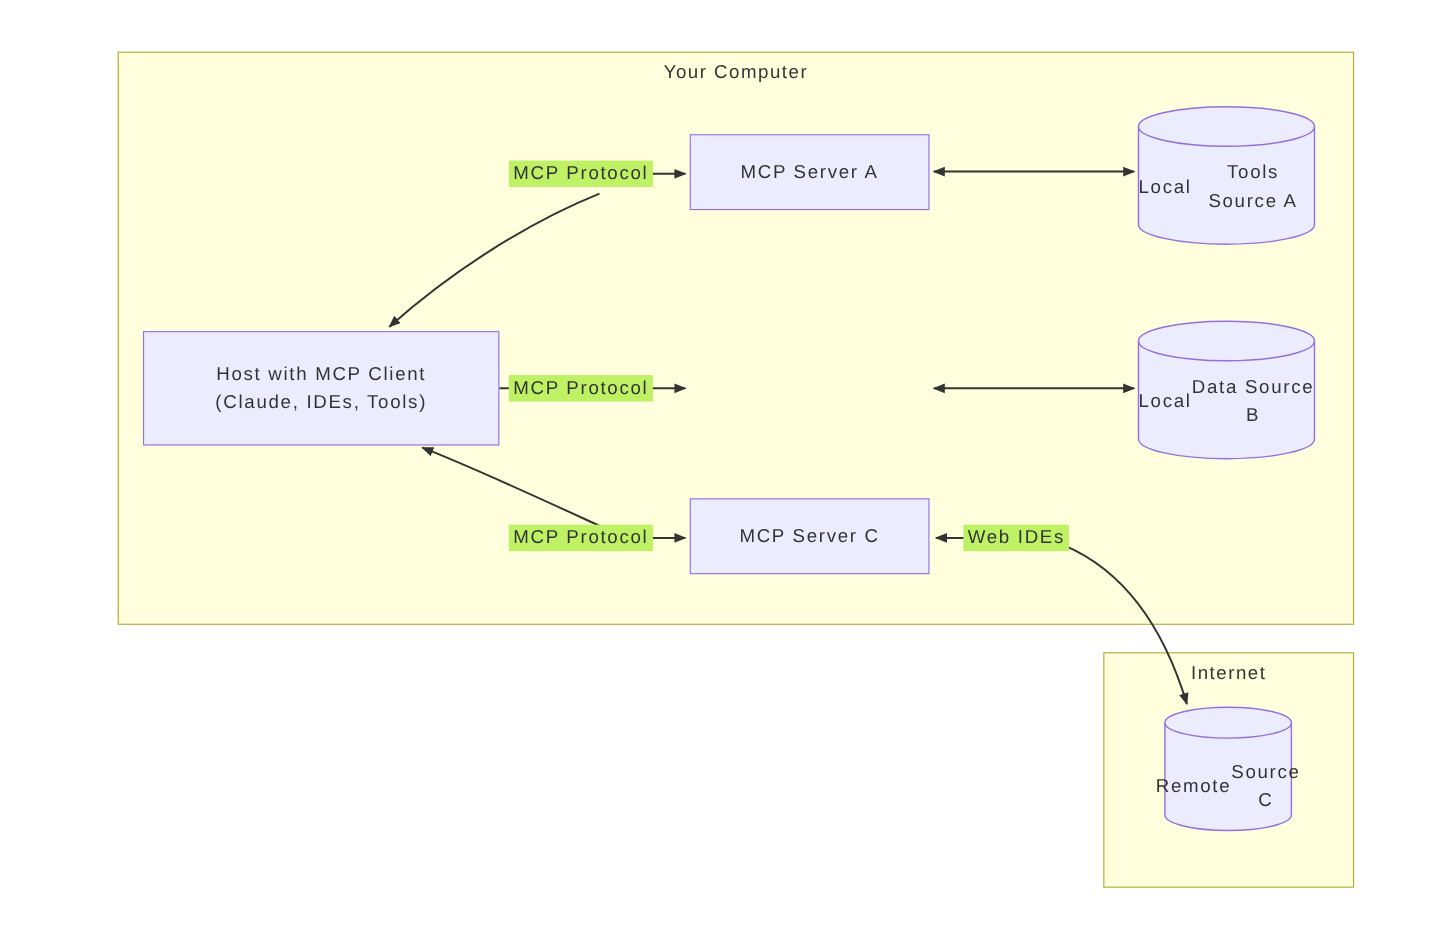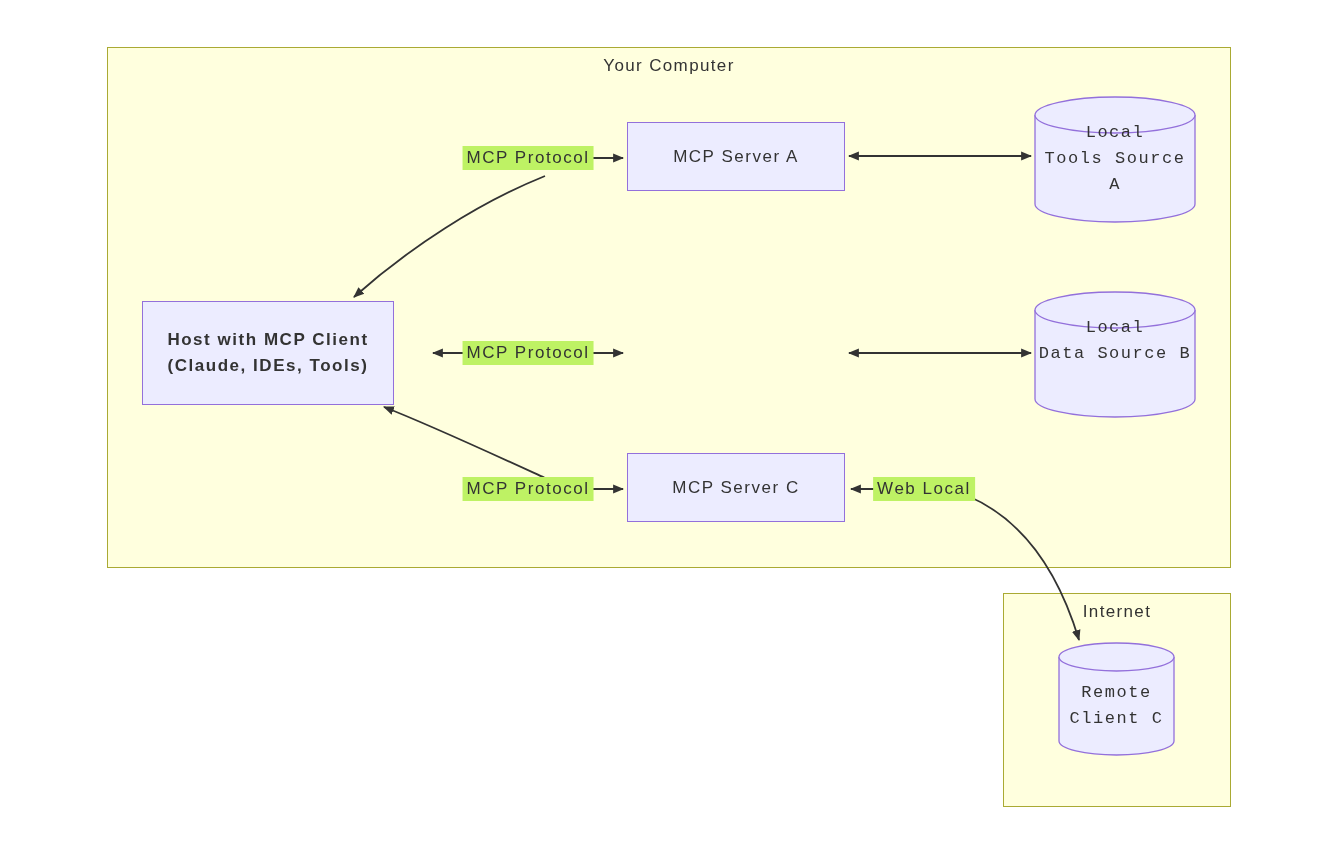--- a/index.html
+++ b/index.html
@@ -17,23 +17,23 @@
     font-size:17px; letter-spacing:0.08em; color:#333;
   }
   .edges { position:absolute; left:0; top:0; width:1318px; height:858px; }
   .node {
     position:absolute; background:#ECECFF; border:1px solid #9370DB;
     box-sizing:border-box; display:flex; flex-direction:column;
     align-items:center; justify-content:center; text-align:left;
     font-size:17px; letter-spacing:0.09em; line-height:26px; color:#333;
   }
   .cyl-label {
-    position:absolute; display:flex; flex-direction:column; align-items:center;
-    justify-content:flex-start; text-align:center; font-size:17px;
-    letter-spacing:0.09em; line-height:26px; color:#333; pointer-events:none;font-family:Liberation Mono, monospace;
+    position:absolute; display:flex; flex-direction:row; align-items:center;
+    justify-content:center; text-align:center; font-size:17px;
+    letter-spacing:0.09em; line-height:26px; color:#333; pointer-events:none;
   }
   .edge-label {
     position:absolute; transform:translate(-50%,-50%);
     background:#bef264; color:#333; font-size:17px; letter-spacing:0.09em;
     padding:2px 4px; white-space:nowrap;
   }
   .host-box { line-height:26px; }
 </style>
 </head>
 <body>
@@ -76,21 +76,21 @@
         <path d="M 1035 310 L 1035 399 A 80 18 0 0 0 1195 399 L 1195 310"></path>
         <ellipse cx="1115" cy="310" rx="80" ry="18"></ellipse>
       </g>
       <g>
         <path d="M 1059 657 L 1059 741 A 57.5 14 0 0 0 1174 741 L 1174 657"></path>
         <ellipse cx="1116.5" cy="657" rx="57.5" ry="14"></ellipse>
       </g>
     </g>
   </svg>
 
-  <div class="node host-box" style="left:142px; top:301px; width:252px; height:104px;font-weight:bold;">
+  <div class="node host-box" style="left:130px; top:301px; width:324px; height:104px;">
     <span>Host with MCP Client</span>
     <span>(Claude, IDEs, Tools)</span>
   </div>
 
   <div class="node" style="left:627px; top:122px; width:218px; height:69px;">
     <span>MCP Server A</span>
   </div>
 
 
   <div class="node" style="left:627px; top:453px; width:218px; height:69px;">
@@ -102,24 +102,24 @@
     <span>Tools Source A</span>
   </div>
 
   <div class="cyl-label" style="left:1035px; top:315px; width:160px; height:100px;">
     <span>Local</span>
     <span>Data Source B</span>
   </div>
 
   <div class="cyl-label" style="left:1059px; top:680px; width:115px; height:70px;">
     <span>Remote</span>
-    <span>Client C</span>
+    <span>Source C</span>
   </div>
 
   <div class="edge-label" style="left:528px; top:158px;">MCP Protocol</div>
 
   <div class="edge-label" style="left:528px; top:353px;">MCP Protocol</div>
 
   <div class="edge-label" style="left:528px; top:489px;">MCP Protocol</div>
 
-  <div class="edge-label" style="left:924px; top:489px;">Web Local</div>
+  <div class="edge-label" style="left:924px; top:489px;">Web IDEs</div>
 
 </div>
 
 </body></html>

